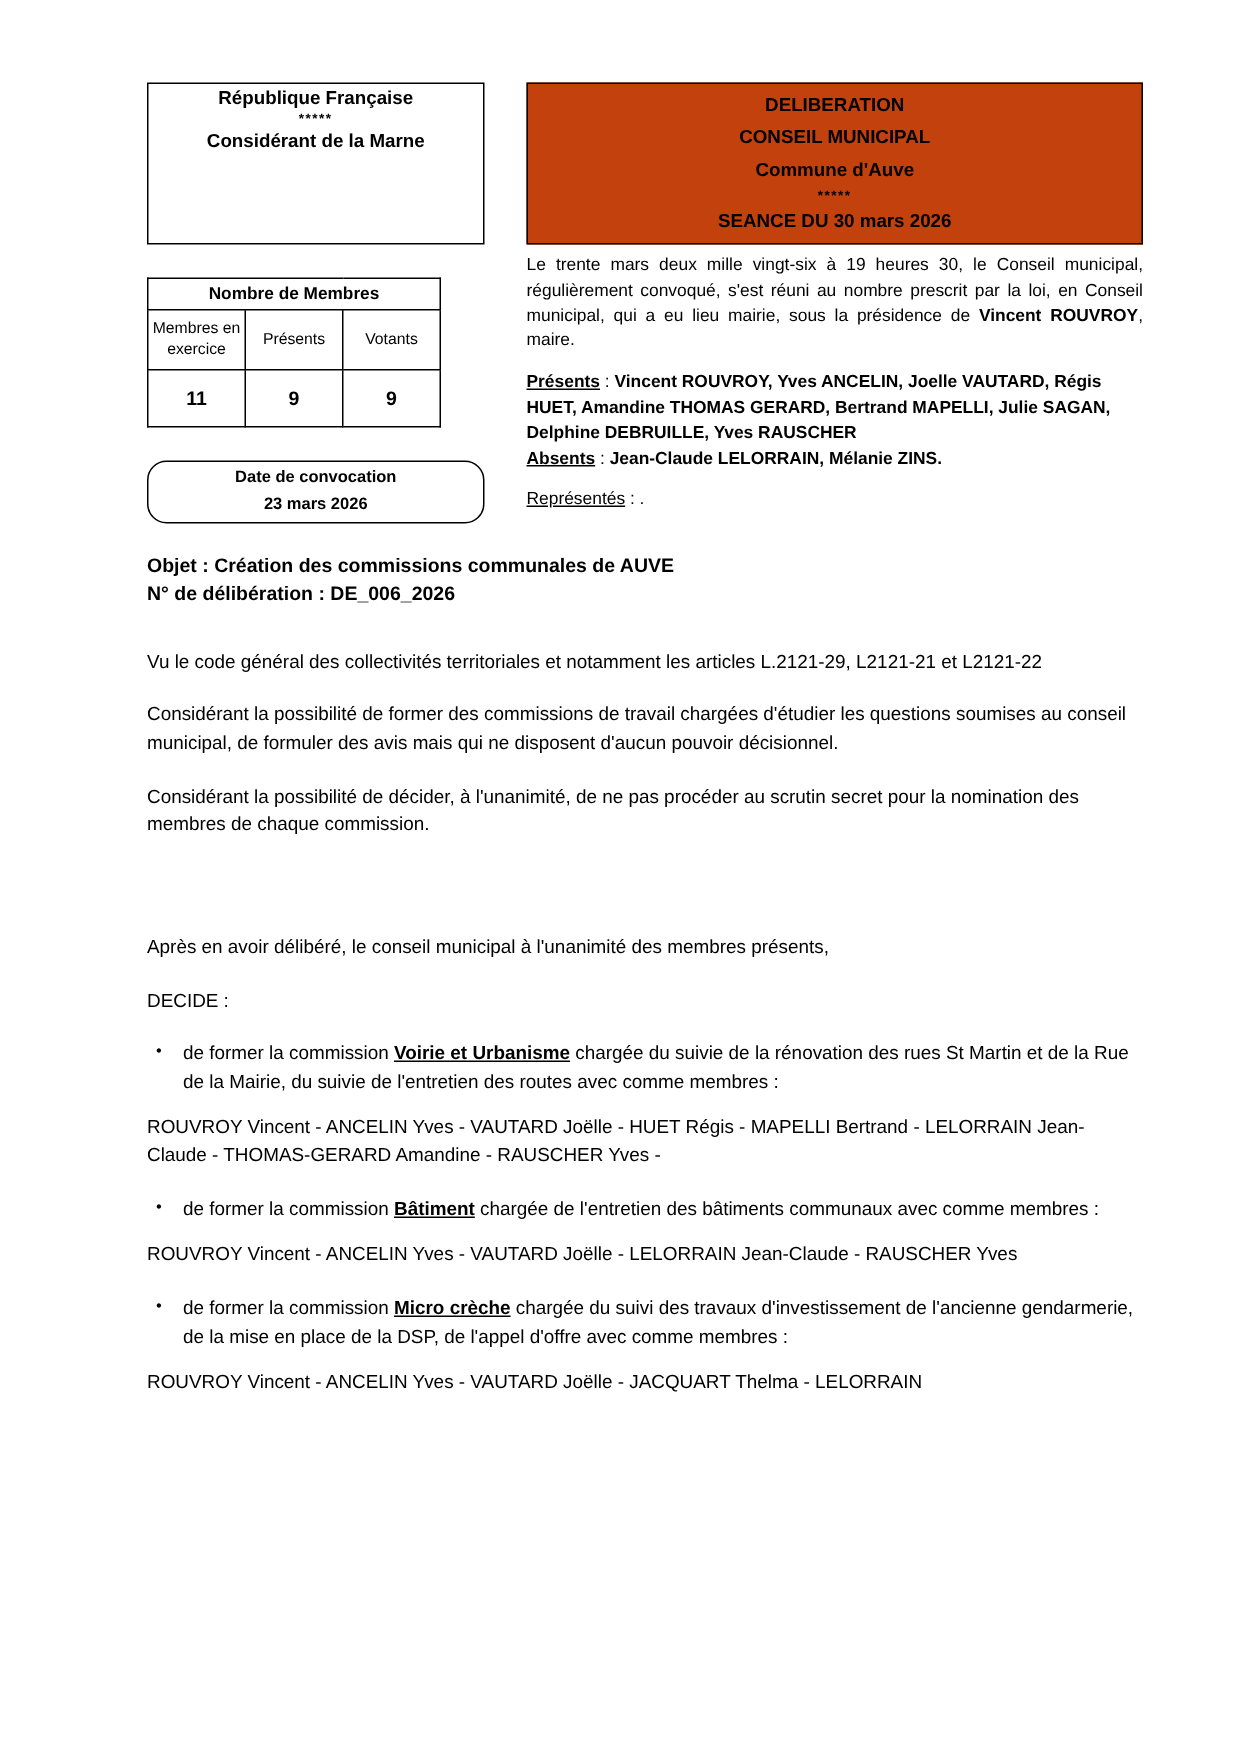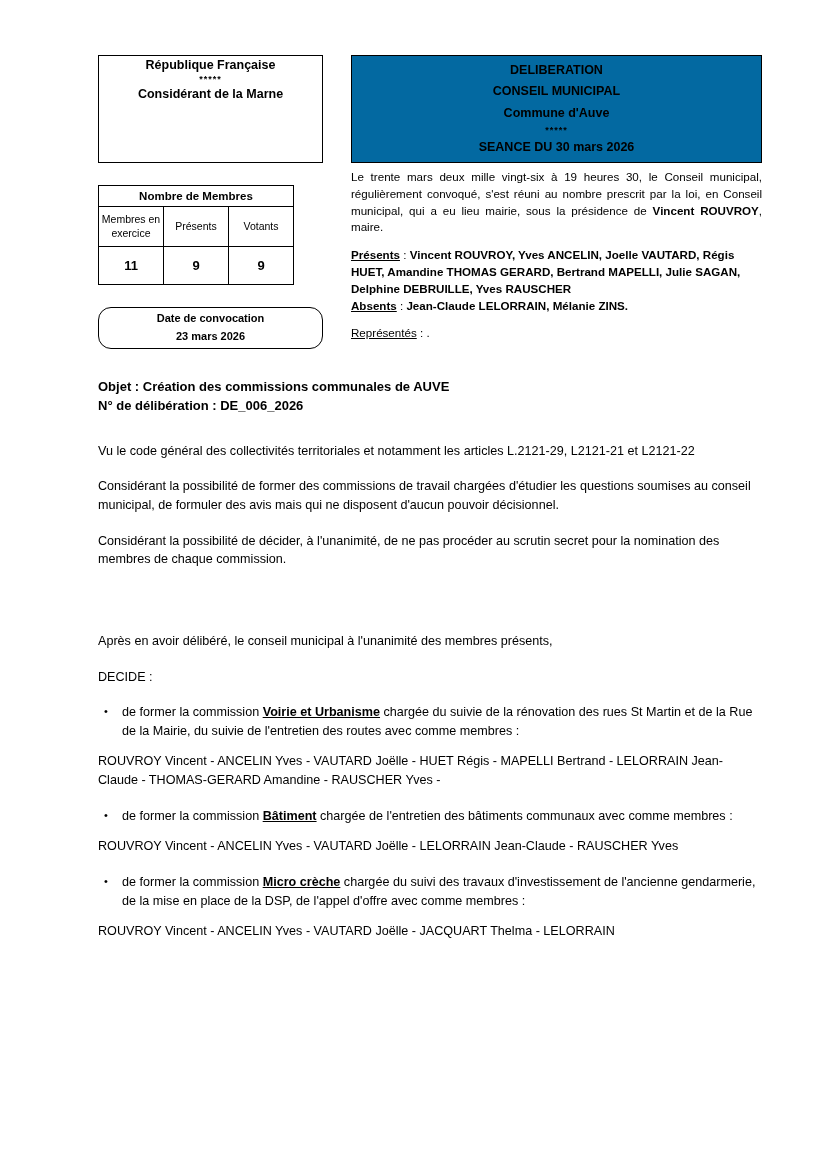--- a/index.html
+++ b/index.html
@@ -43,21 +43,21 @@
     justify-content: flex-start;
     text-align: center;
     font-weight: bold;
     font-size: 12.5px;
     line-height: 1.55;
   }
   .republic-box .stars { font-size: 9px; letter-spacing: 1px; line-height: 1.1; }
 
   
   .delib-box {
-    background: #0369a1;
+    background: #c2410c;
     border: 1px solid #000;
     height: 108px;
     display: flex;
     flex-direction: column;
     align-items: center;
     justify-content: center;
     text-align: center;
     font-weight: bold;
     font-size: 12.5px;
     line-height: 1.7;
@@ -130,21 +130,21 @@
   .repr-block .u { text-decoration: underline; }
   .secr-block {
     font-size: 11.6px;
     line-height: 1.45;
     margin: 0;
   }
   .secr-block b { font-weight: bold; }
 
   
   .objet {
-    margin-top: 24px;
+    margin-top: 14px;
     font-size: 13px;
     font-weight: bold;
     line-height: 1.45;
   }
 
   .body-text {
     margin-top: 26px;
     font-size: 12.6px;
     line-height: 1.48;
   }

